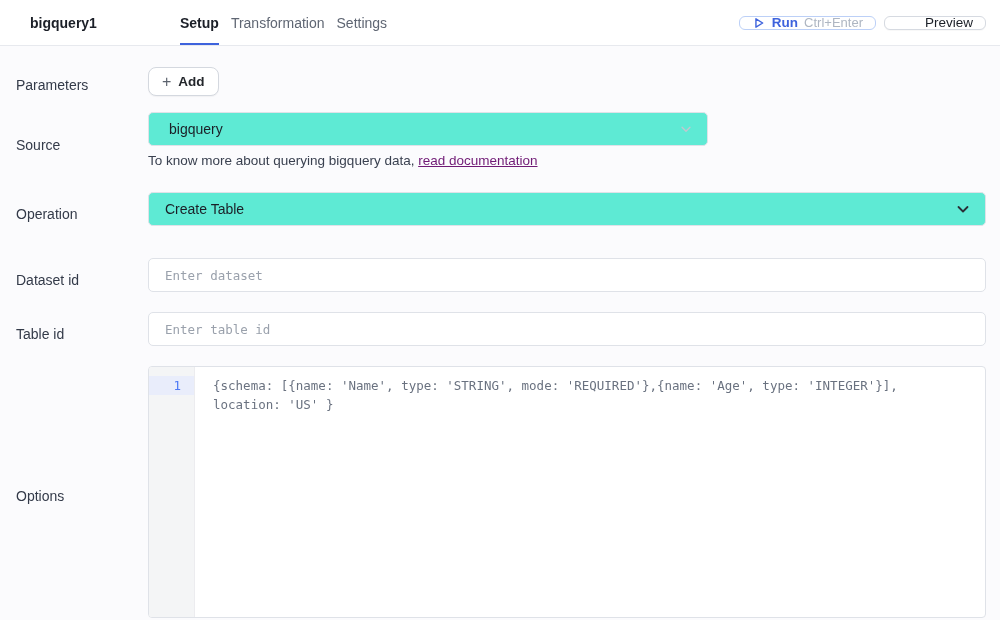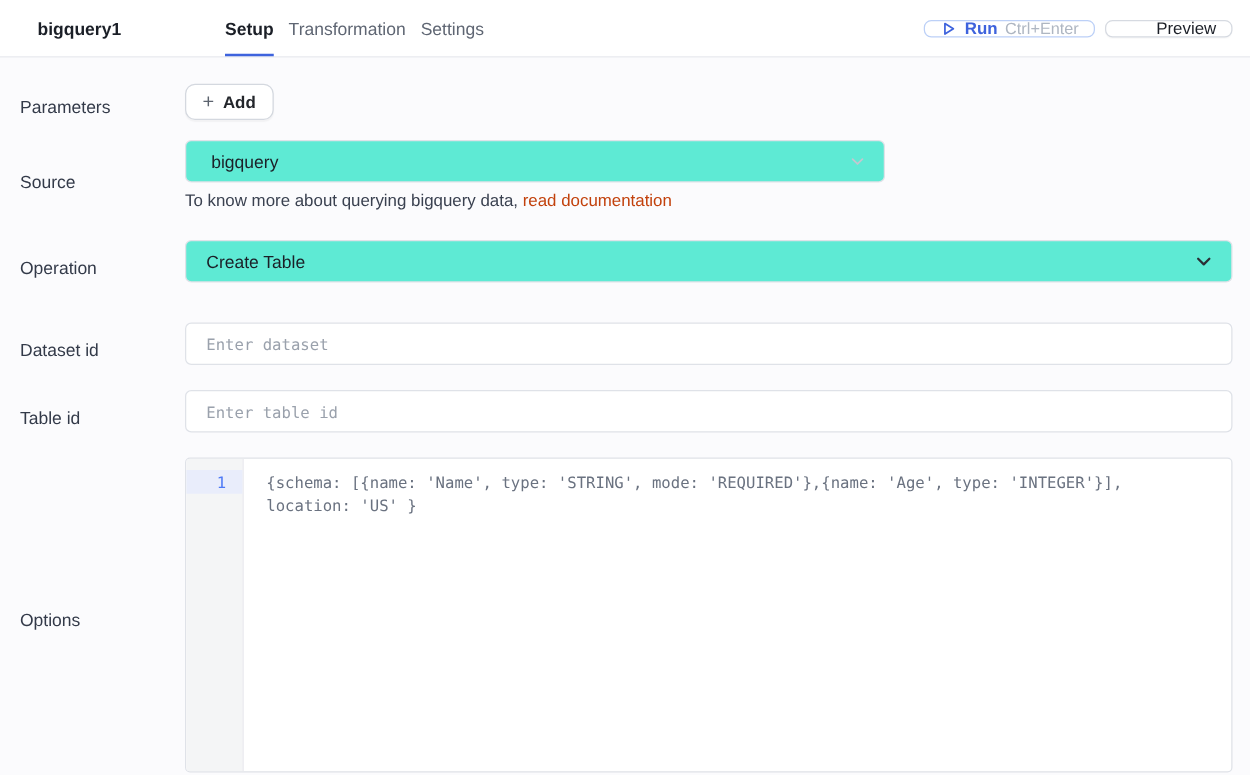--- a/index.html
+++ b/index.html
@@ -35,21 +35,21 @@
   .row-source .row-label, .row-input .row-label { padding-top:9px; }
 
   .select-box { height:34px; background:#5eead4; border:1px solid #dfe2e8; border-radius:5px; display:flex; align-items:center; padding:0 14px 0 20px; cursor:pointer; }
   .select-box .select-value { font-size:14px; color:#1b1f27; }
   .select-box .spacer { flex:1; }
   .source-select { width:560px; }
   .operation-select { width:100%;padding-left:16px; }
   .chevron { display:flex; align-items:center; }
 
   .help-text { margin-top:7px; font-size:13.5px; color:#3a4150; }
-  .help-text a { color:#c2410c; cursor:pointer; }
+  .help-text a { color:#701a75; text-decoration:underline; cursor:pointer; }
 
   .row-input { margin-bottom:20px; }
   .row-operation { margin-bottom:32px; }
   .text-input { width:100%; height:34px; background:#ffffff; border:1px solid #dfe2e8; border-radius:5px; padding:0 16px; font-family:"DejaVu Sans Mono", monospace; font-size:12.5px; color:#3a4150; outline:none; }
   .text-input::placeholder { color:#9aa1ac; }
 
   
   .row-options .row-label { padding-top:8px; }
   .code-editor { display:flex; height:252px; background:#ffffff; border:1px solid #dfe2e8; border-radius:4px; overflow:hidden; }
   .gutter { width:46px; flex:0 0 46px; background:#f4f5f6; border-right:1px solid #ececef; padding-top:9px; }

